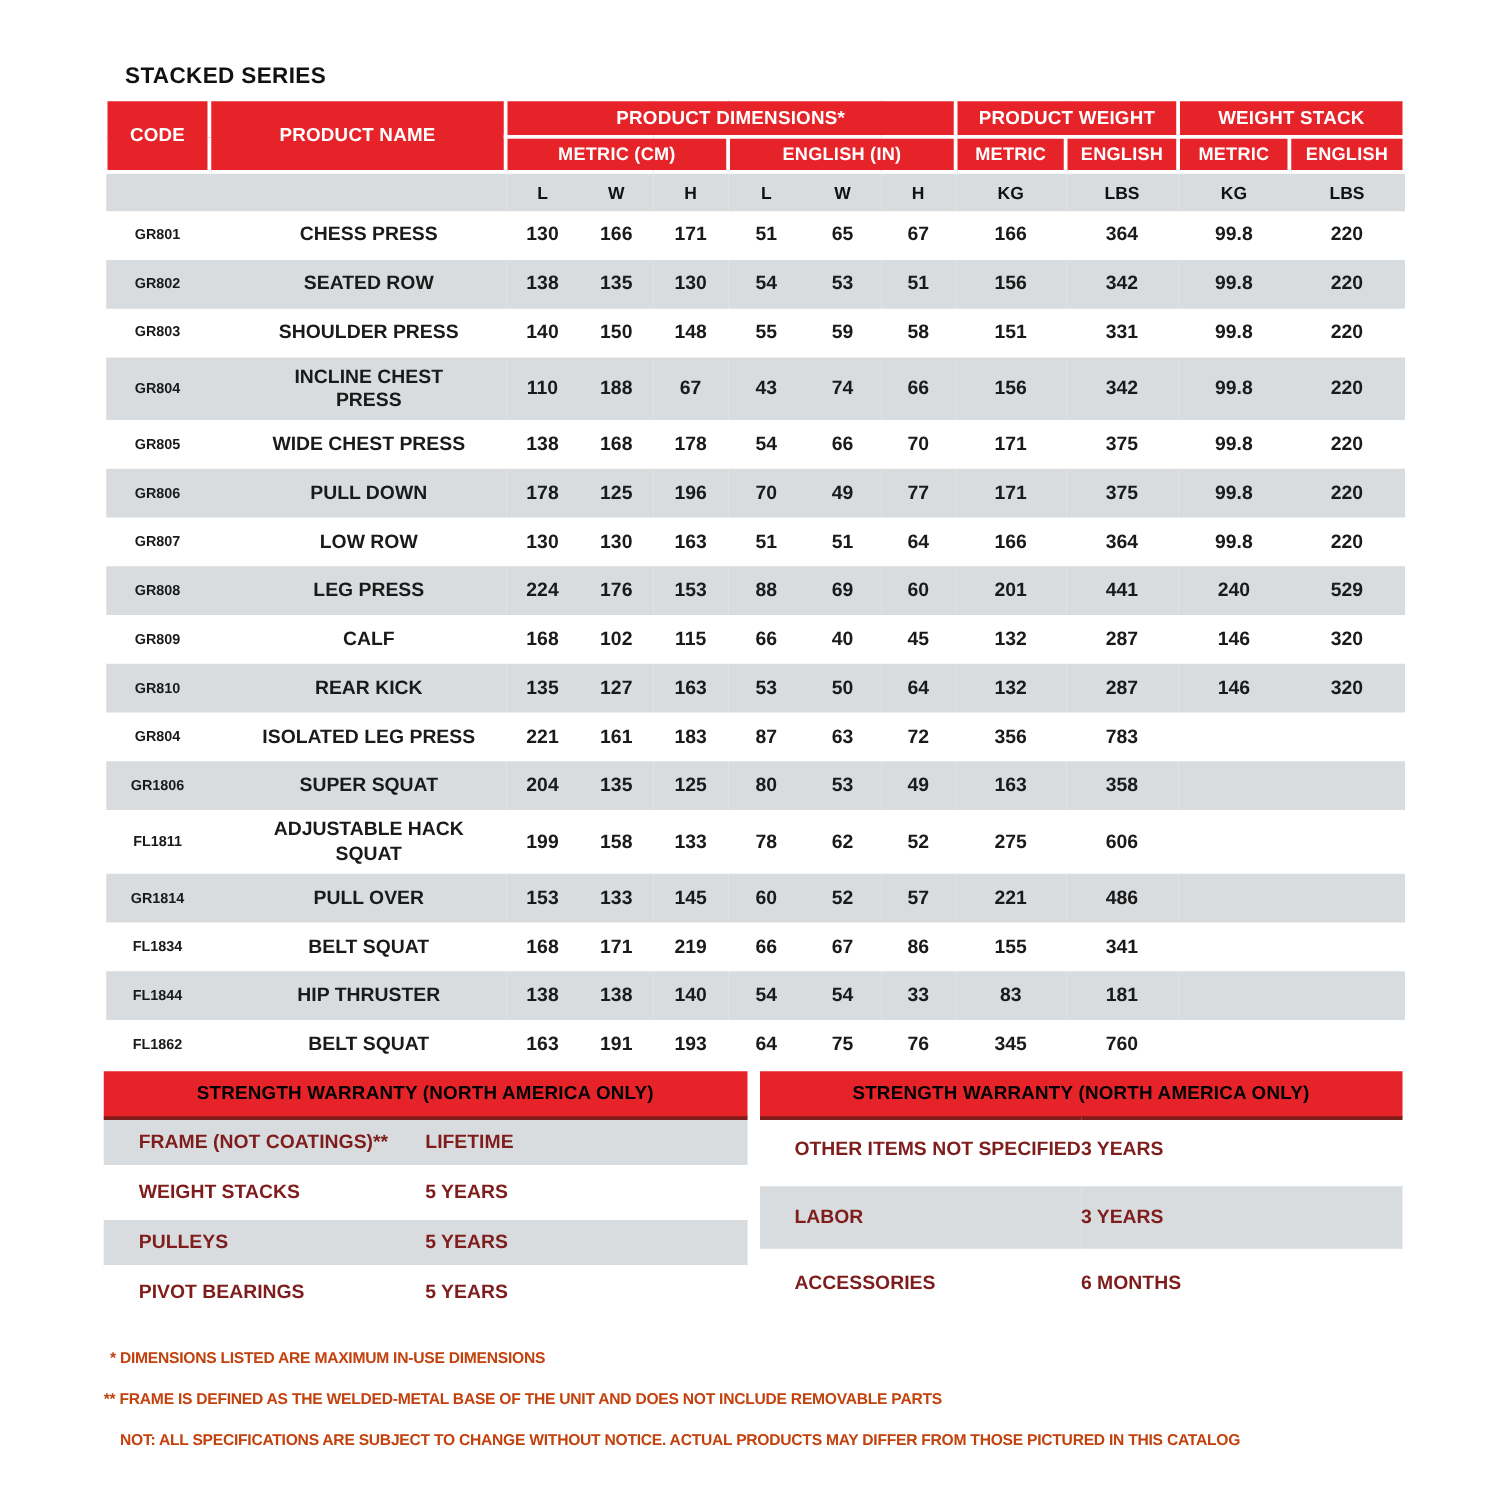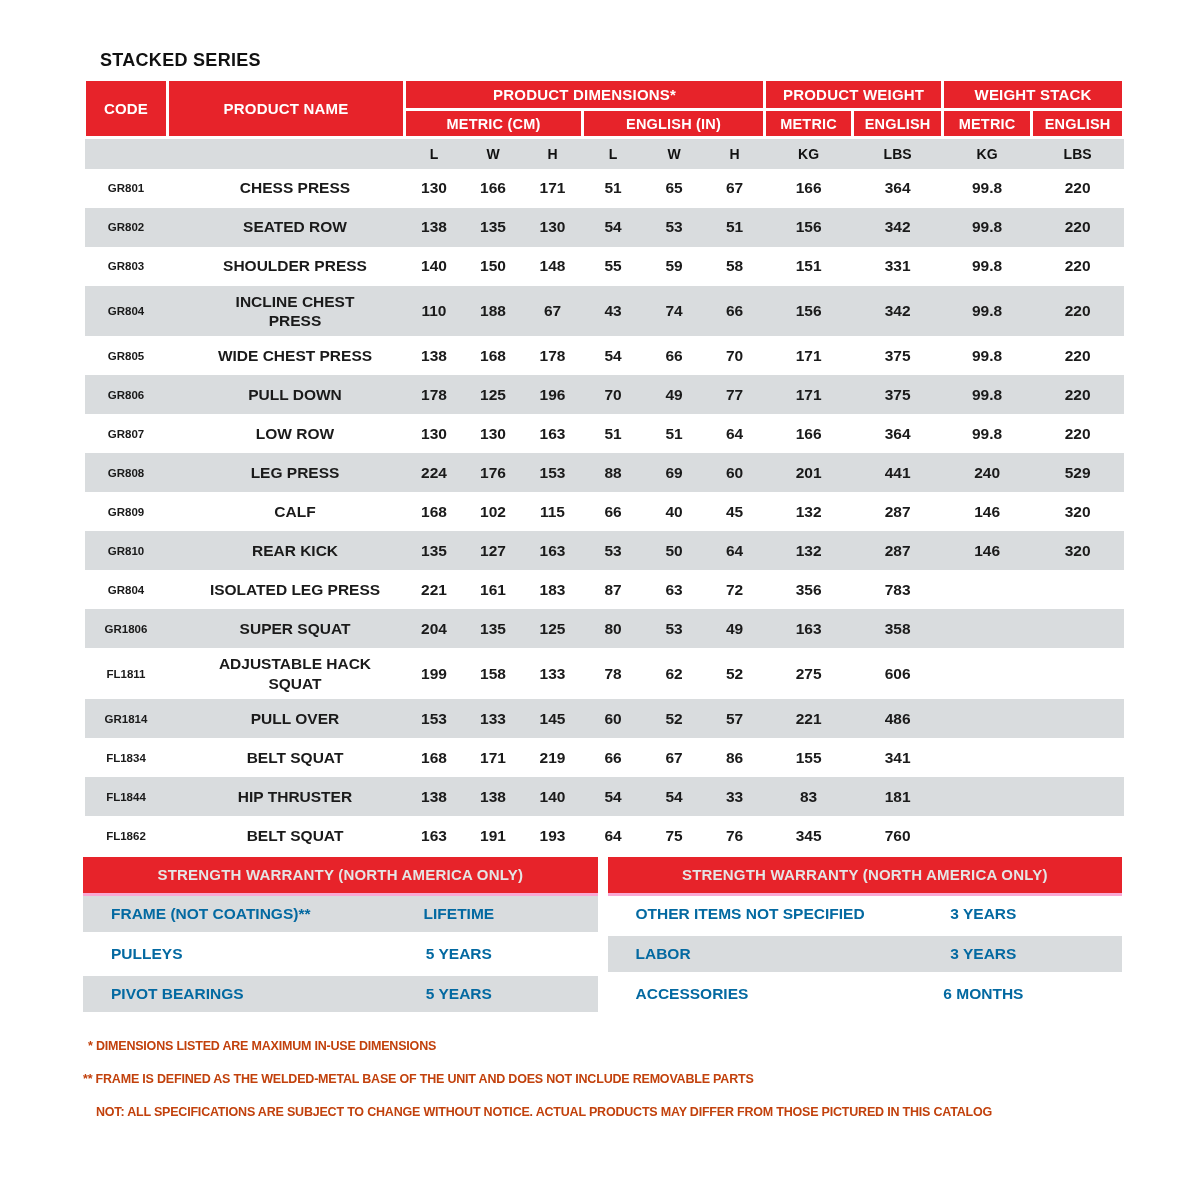--- a/index.html
+++ b/index.html
@@ -39,27 +39,27 @@
   .spec td.name {
     font-size:15.5px; font-weight:bold; text-align:center;
     padding:6px 4px 6px 22px; white-space:pre-line; line-height:1.25;
   }
   .spec td.num { font-size:15.5px; font-weight:bold; text-align:center; }
 
   
   .warranty-wrap { display:flex; gap:10px; width:1039px; margin-top:2px; }
   table.wtable { border-collapse:collapse; table-layout:fixed; flex:1 1 0; width:515px; }
   .wtable th.whead {
-    background:var(--red); color:#e5e5e5; height:37px;
+    background:var(--red); color:#000000; height:37px;
     font-size:15px; font-weight:bold; letter-spacing:.2px; text-align:center;
-    border-bottom:3px solid #f9a8d4;
-  }
-  .wtable td { height:40px; border-bottom:4px solid #fff; font-weight:bold; font-size:15.5px; color:#0369a1; }
+    border-bottom:3px solid #7f1d1d;
+  }
+  .wtable td { height:40px; border-bottom:4px solid #fff; font-weight:bold; font-size:15.5px; color:#7f1d1d; }
   .wtable td.item { text-align:left; padding-left:28px; white-space:nowrap; }
-  .wtable td.term { text-align:center; padding-right:20px; width:128px; white-space:nowrap; }
+  .wtable td.term { text-align:left; padding-right:20px; width:128px; white-space:nowrap; }
   .stripe-odd  tr:nth-child(odd)  td { background:var(--stripe); }
   .stripe-even tr:nth-child(even) td { background:var(--stripe); }
 
   
   .footnotes { margin-top:24px; }
   .fn {
     font-size:12.5px; font-weight:bold; color:#c2410c;
     letter-spacing:-.2px; margin-bottom:19px; line-height:1.1;
   }
   .fn1 { margin-left:5px; }
@@ -369,20 +369,24 @@
         <tr>
           <th class="whead" colspan="2">STRENGTH WARRANTY (NORTH AMERICA ONLY)</th>
         </tr>
       </thead>
       <tbody class="stripe-odd">
           <tr>
             <td class="item">FRAME (NOT COATINGS)**</td>
             <td class="term">LIFETIME</td>
           </tr>
           <tr>
+            <td class="item">WEIGHT STACKS</td>
+            <td class="term">5 YEARS</td>
+          </tr>
+          <tr>
             <td class="item">PULLEYS</td>
             <td class="term">5 YEARS</td>
           </tr>
           <tr>
             <td class="item">PIVOT BEARINGS</td>
             <td class="term">5 YEARS</td>
           </tr>
         </tbody>
     </table>
     <table class="wtable">

